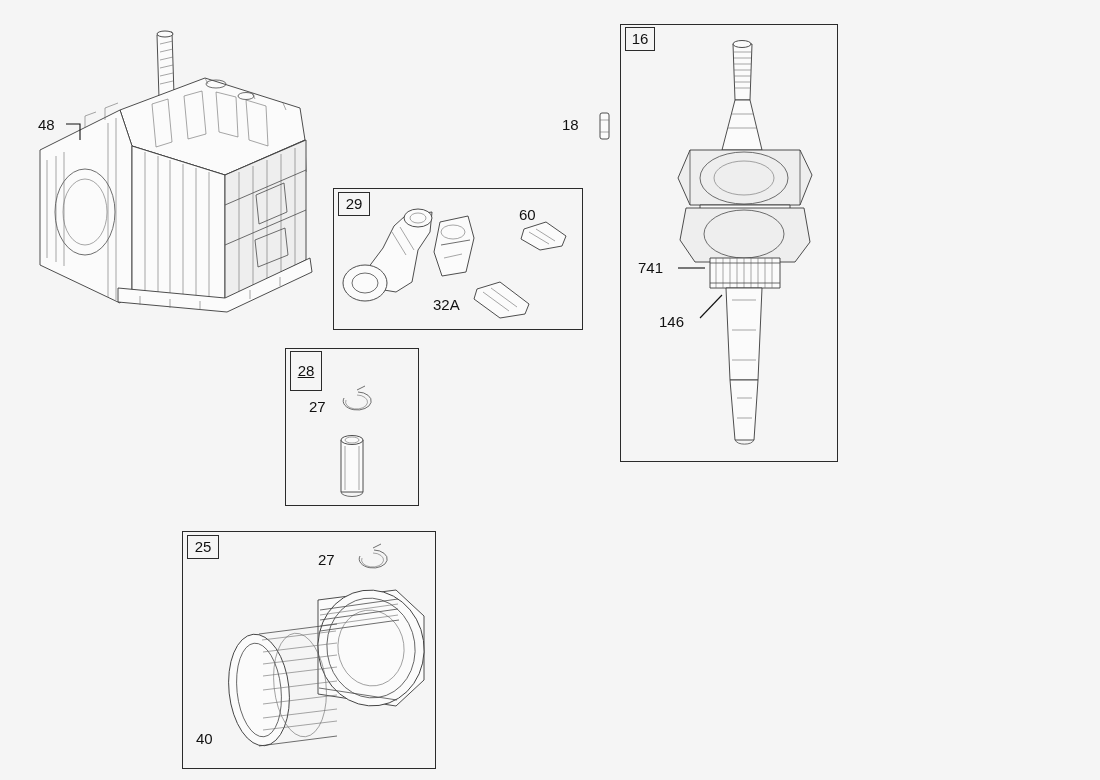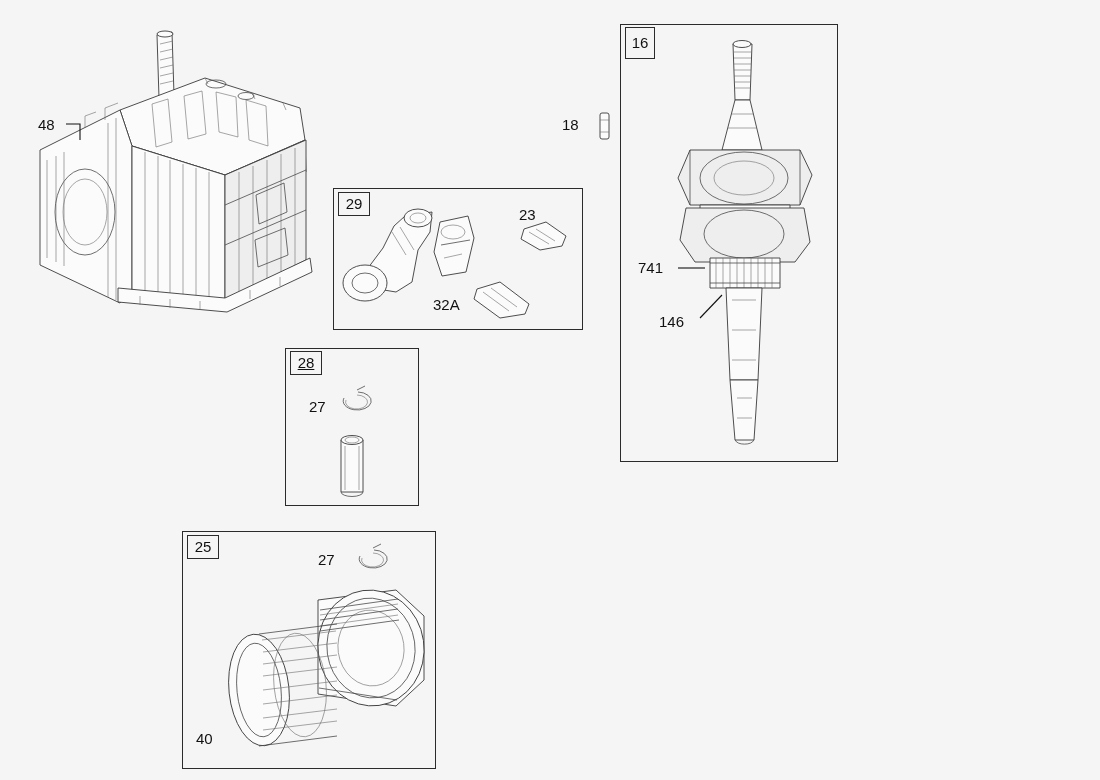--- a/index.html
+++ b/index.html
@@ -200,35 +200,35 @@
         <ellipse class="fillw" cx="259" cy="690" rx="30" ry="56" transform="rotate(-6 259 690)"></ellipse>
         <ellipse class="lnf" cx="259" cy="690" rx="22" ry="47" transform="rotate(-6 259 690)"></ellipse>
         <path class="lnf" d="M259 634 L337 624 M259 746 L337 736"></path>
         <ellipse class="lnt" cx="300" cy="685" rx="26" ry="52" transform="rotate(-6 300 685)"></ellipse>
         <path class="lnt" d="M262 640 L336 631 M263 652 L337 643 M263 664 L337 655 M263 676 L337 667 M263 690 L337 681 M263 704 L337 695 M263 718 L337 709 M263 730 L337 721"></path>
       </g>
     </g>
   </svg>
 
   <div class="frame" style="left:620px; top:24px; width:218px; height:438px;"></div>
-  <div class="frame-tag" style="left:625px; top:27px; width:30px; height:32px;">16</div>
+  <div class="frame-tag" style="left:625px; top:27px; width:30px; height:24px;">16</div>
 
   <div class="frame" style="left:333px; top:188px; width:250px; height:142px;"></div>
   <div class="frame-tag" style="left:338px; top:192px; width:32px; height:24px;">29</div>
 
   <div class="frame" style="left:285px; top:348px; width:134px; height:158px;"></div>
-  <div class="frame-tag" style="left:290px; top:351px; width:32px; height:24px;text-decoration:underline;">28</div>
+  <div class="frame-tag" style="left:290px; top:351px; width:32px; height:40px;text-decoration:underline;">28</div>
 
   <div class="frame" style="left:182px; top:531px; width:254px; height:238px;"></div>
   <div class="frame-tag" style="left:187px; top:535px; width:32px; height:24px;text-align:right;">25</div>
 
   <div class="callout" style="left:38px; top:117px;">48</div>
   <div class="callout" style="left:562px; top:117px;">18</div>
   <div class="callout" style="left:638px; top:260px;">741</div>
   <div class="callout" style="left:659px; top:314px;">146</div>
-  <div class="callout" style="left:519px; top:207px;">23</div>
+  <div class="callout" style="left:519px; top:207px;">60</div>
   <div class="callout" style="left:433px; top:297px;">32A</div>
   <div class="callout" style="left:309px; top:399px;">27</div>
   <div class="callout" style="left:318px; top:552px;">27</div>
   <div class="callout" style="left:196px; top:731px;">40</div>
 
 
 </div>
 
 </body></html>

